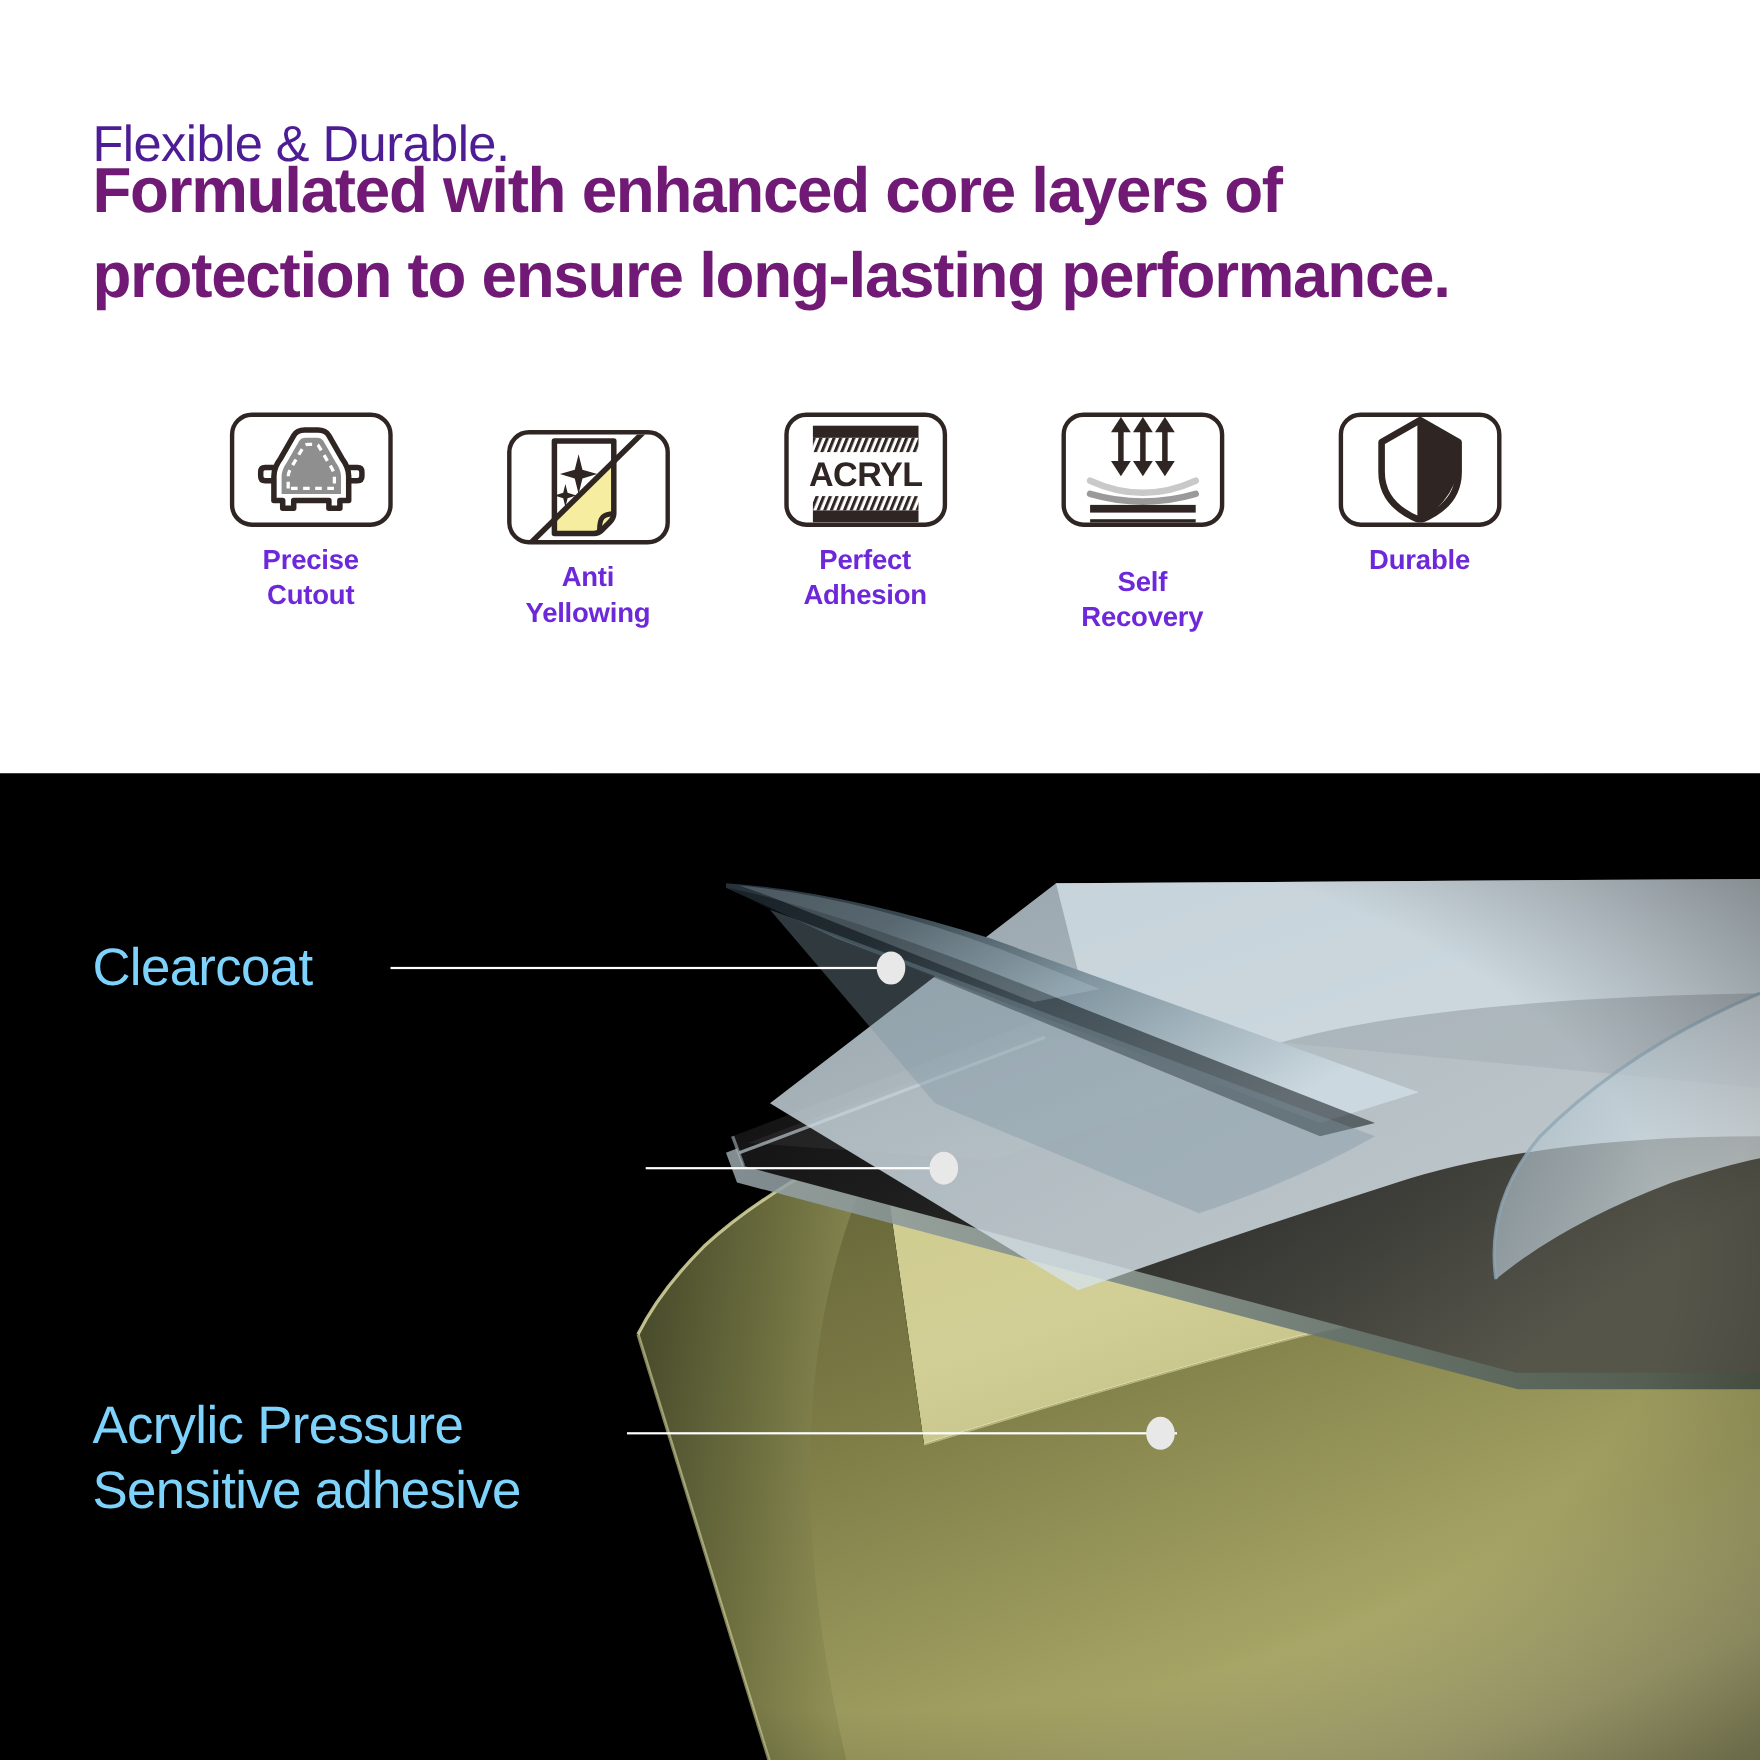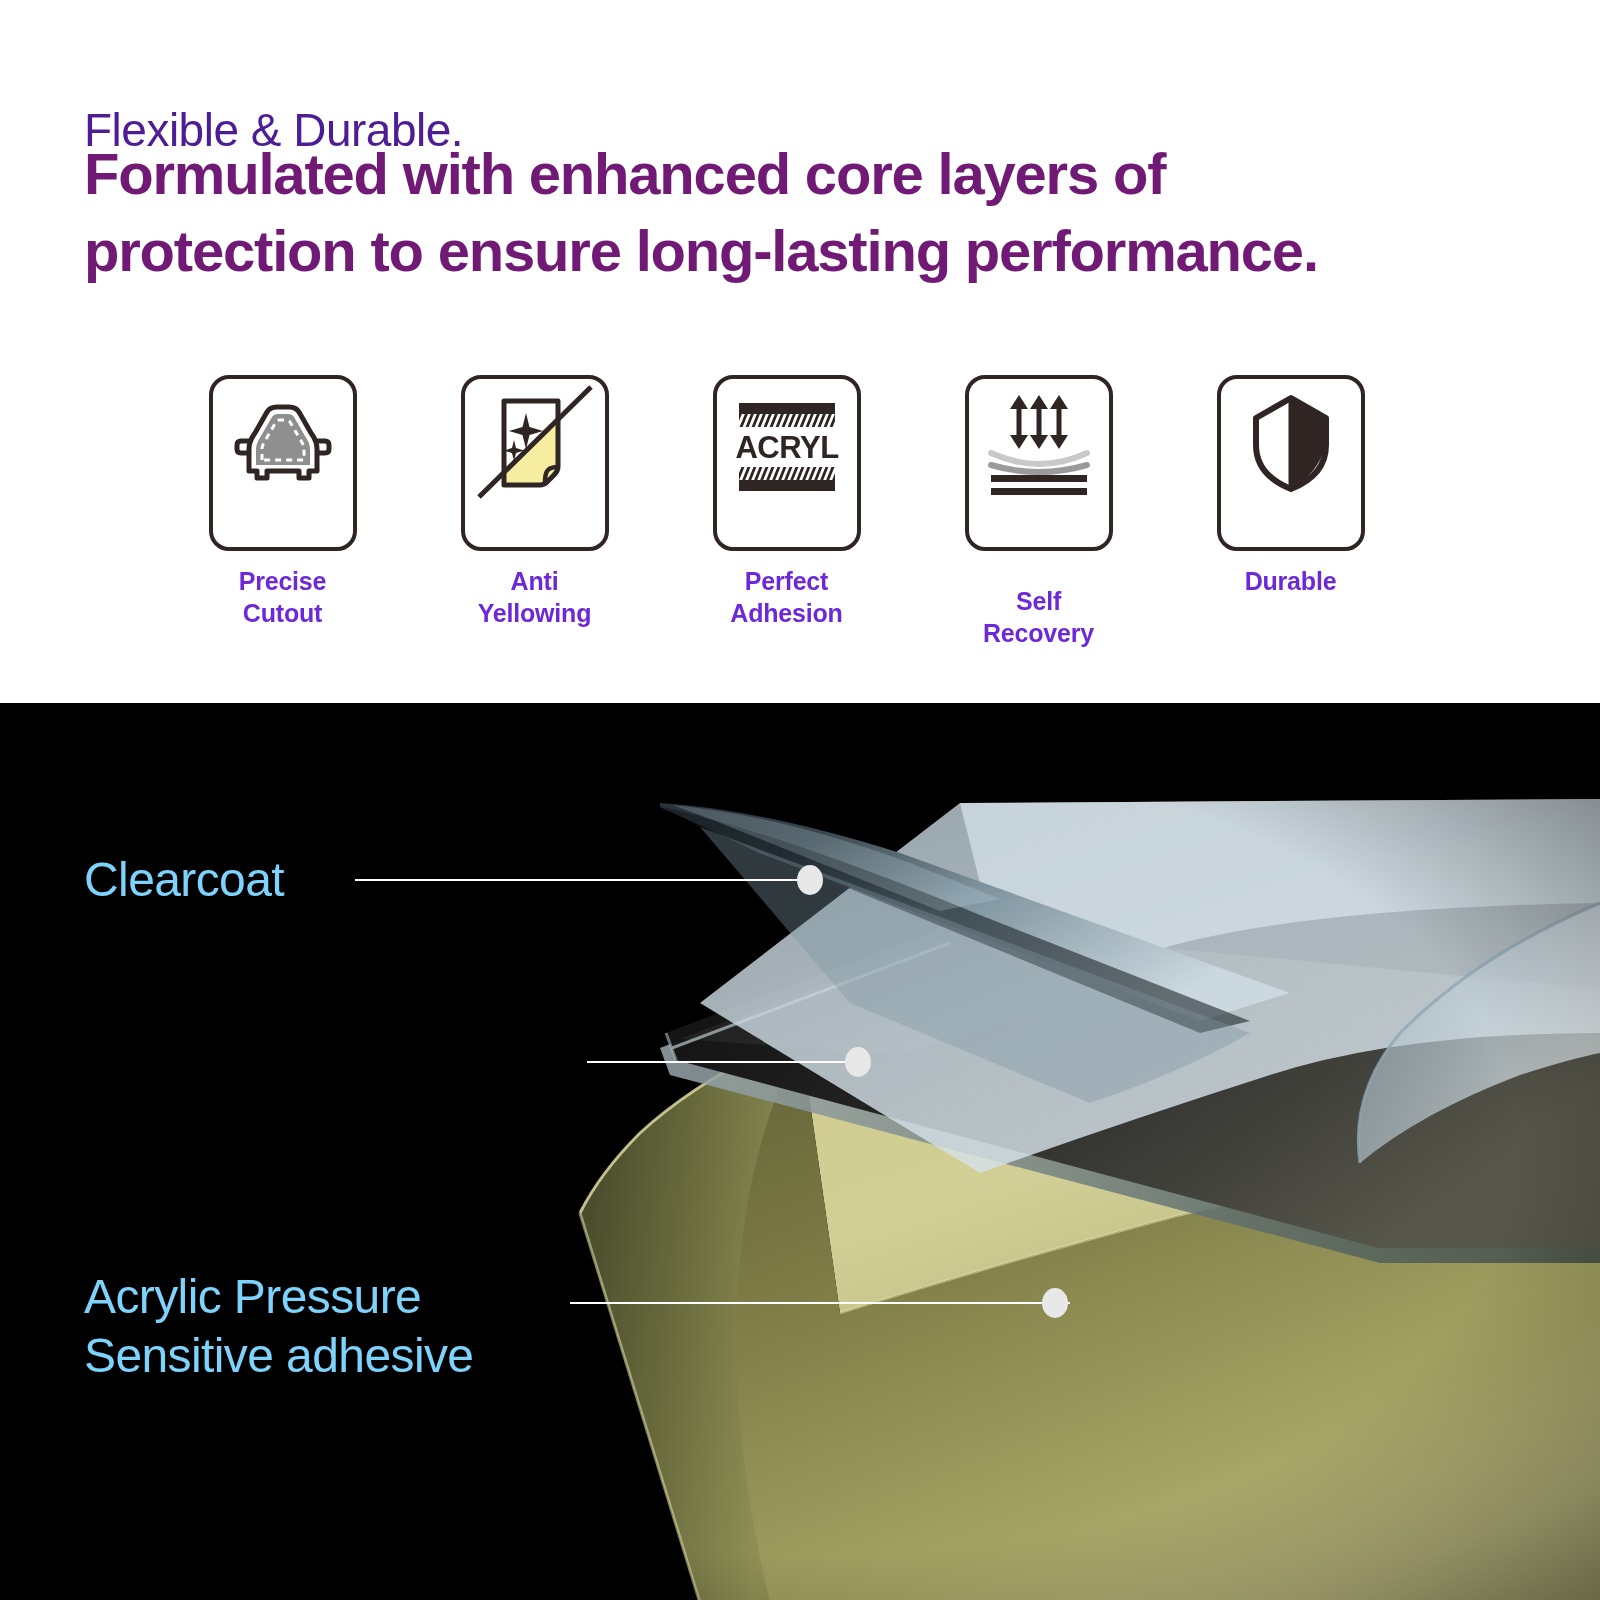--- a/index.html
+++ b/index.html
@@ -32,24 +32,24 @@
 
   
   #feature-row {
     position:absolute; left:205px; top:375px; width:1195px; height:230px;
   }
   .feature {
     position:absolute; top:0; width:155px;
     display:flex; flex-direction:column; align-items:center;
   }
   .feature-box {
-    width:148px; height:176px;
+    width:148px; height:104px;
     border:4px solid #2f2523; border-radius:20px;
     background:#ffffff;
-    display:flex; justify-content:center;
+    display:flex; align-items:center; justify-content:center;
     overflow:hidden; position:relative;
   }
   .feature-label {
     margin-top:14px; text-align:center;
     font-size:25px; font-weight:600; color:#6d28d9;
     line-height:1.28; letter-spacing:-0.2px;
   }
 
   
   #bottom-panel {
@@ -106,21 +106,21 @@
 
           <path d="M43 81 L43 70 Q43 66 47 60 L57 43 Q58 41 61 41 L67 41 Q70 41 71 43 L81 60 Q85 66 85 70 L85 81 Z" fill="none" stroke="#ffffff" stroke-width="3" stroke-dasharray="6 5" stroke-linejoin="round"></path>
         </svg>
       </div>
       <div class="feature-label">
         <div>Precise</div>
         <div>Cutout</div>
       </div>
     </div>
 
-    <div class="feature" style="left:252px;">
+    <div class="feature" style="left:252px;margin-top:16px;">
       <div class="feature-box">
         <svg width="128" height="128" viewBox="0 0 128 128">
           <defs>
             <clipPath id="sheetClip">
               <path d="M33 22 L87 22 L87 88 Q87 92 83 96 L76 103 Q73 106 69 106 L33 106 Z"></path>
             </clipPath>
           </defs>
 
           <g clip-path="url(#sheetClip)">
             <rect x="0" y="0" width="128" height="128" fill="#ffffff"></rect>

